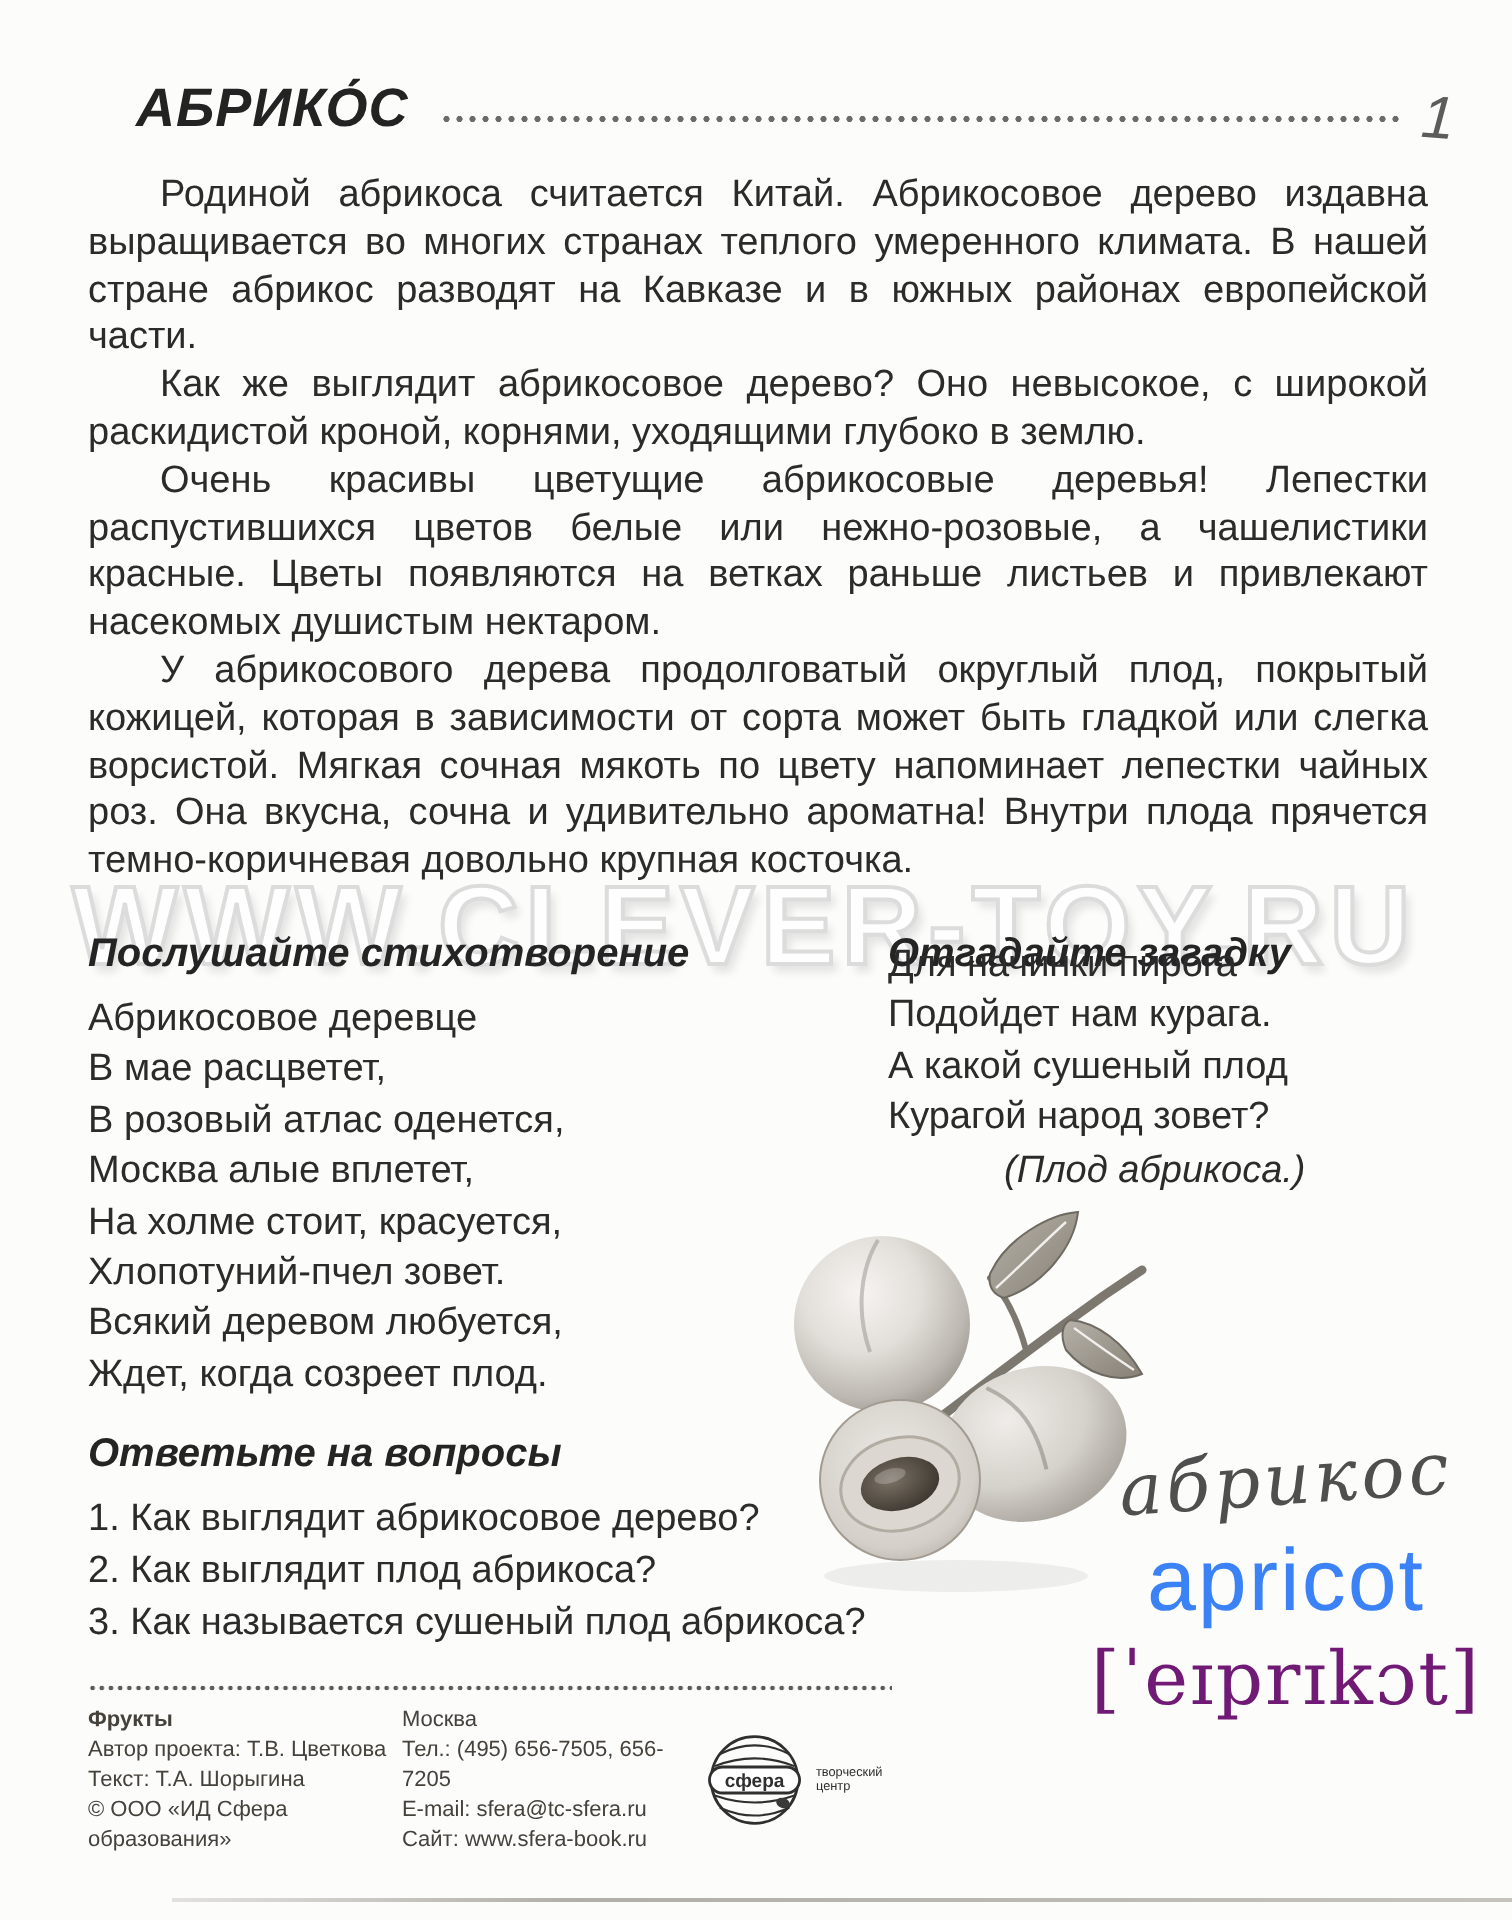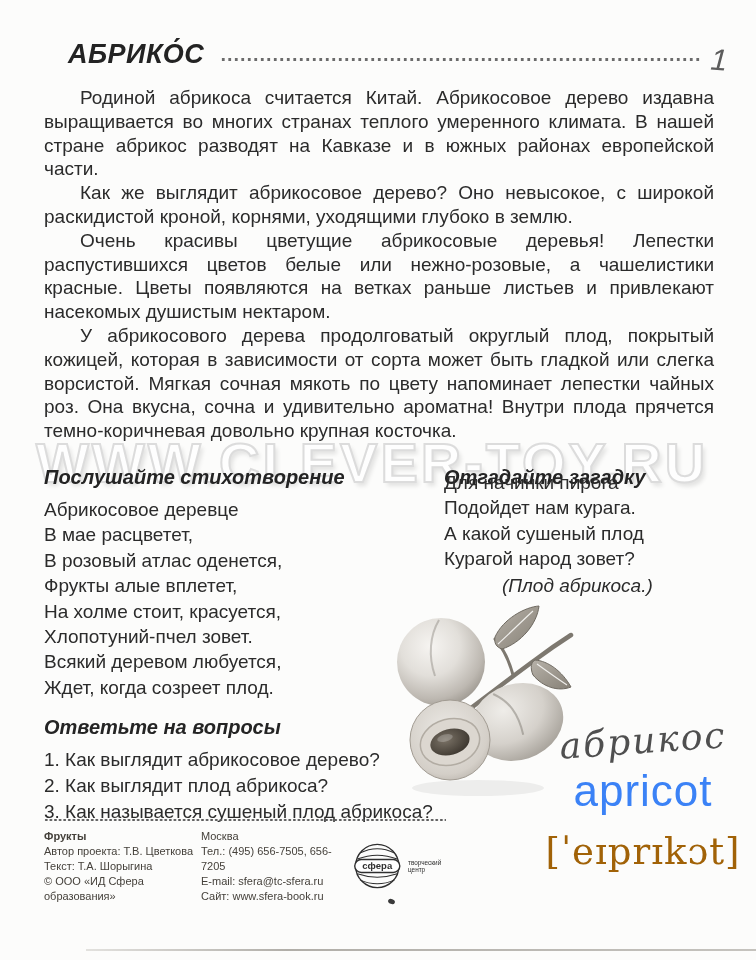--- a/index.html
+++ b/index.html
@@ -49,25 +49,25 @@
     font-size:19px;line-height:26px;}
 
   
   .illustration{position:absolute;left:383px;top:598px;z-index:1;}
 
   
   .vocab{position:absolute;left:540px;top:720px;width:206px;z-index:2;text-align:center;}
   .vocab .ru{font-family:"DejaVu Serif",serif;font-style:italic;font-size:36px;
     color:#4f4f4f;transform:rotate(-4deg);letter-spacing:2px;}
   .vocab .en{font-size:44px;color:#3b82f6;letter-spacing:1px;margin-top:8px;line-height:1;}
-  .vocab .ipa{font-family:"DejaVu Serif",serif;font-size:37px;color:#a16207;
-    margin-top:20px;letter-spacing:1px;line-height:1;}
-
-  
-  .footer{position:absolute;top:818px;left:44px;width:402px;z-index:1;}
+  .vocab .ipa{font-family:"DejaVu Serif",serif;font-size:37px;color:#701a75;
+    margin-top:8px;letter-spacing:1px;line-height:1;}
+
+  
+  .footer{position:absolute;top:842px;left:44px;width:402px;z-index:1;}
   .footer-dots{height:4px;width:402px;
     background-image:radial-gradient(circle,#5a5a5a 1px,rgba(0,0,0,0) 1.3px);
     background-size:4.6px 4px;background-repeat:repeat-x;background-position:left center;}
   .footer-cols{display:flex;margin-top:7px;font-size:11px;line-height:15px;color:#45413b;}
   .fcol1{width:168px;}
   .fcol2{width:152px;}
   .fbold{font-weight:bold;}
   .flogo{margin-left:10px;display:flex;align-items:center;gap:3px;transform:translateY(-1px);}
   .logocap{width:38px;font-size:6.4px;line-height:7px;color:#2f2f2f;}
 
@@ -95,21 +95,21 @@
     <p>Как же выглядит абрикосовое дерево? Оно невысокое, с широкой раскидистой кроной, корнями, уходящими глубоко в землю.</p>
     <p>Очень красивы цветущие абрикосовые деревья! Лепестки распустившихся цветов белые или нежно-розовые, а чашелистики красные. Цветы появляются на ветках раньше листьев и привлекают насекомых душистым нектаром.</p>
     <p>У абрикосового дерева продолговатый округлый плод, покрытый кожицей, которая в зависимости от сорта может быть гладкой или слегка ворсистой. Мягкая сочная мякоть по цвету напоминает лепестки чайных роз. Она вкусна, сочна и удивительно ароматна! Внутри плода прячется темно-коричневая довольно крупная косточка.</p>
   </section>
 
   <h2 class="sec-head h-poem">Послушайте стихотворение</h2>
   <div class="poem">
     <div>Абрикосовое деревце</div>
     <div>В мае расцветет,</div>
     <div>В розовый атлас оденется,</div>
-    <div>Фрукты алые вплетет,</div>
+    <div>Москва алые вплетет,</div>
     <div>На холме стоит, красуется,</div>
     <div>Хлопотуний-пчел зовет.</div>
     <div>Всякий деревом любуется,</div>
     <div>Ждет, когда созреет плод.</div>
   </div>
 
   <h2 class="sec-head h-riddle">Отгадайте загадку</h2>
   <div class="riddle">
     <div>Для начинки пирога</div>
     <div>Подойдет нам курага.</div>

